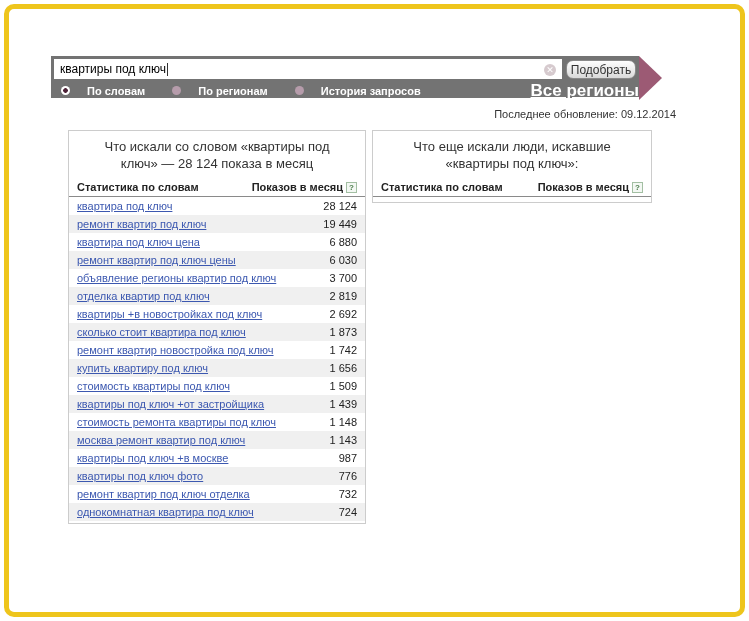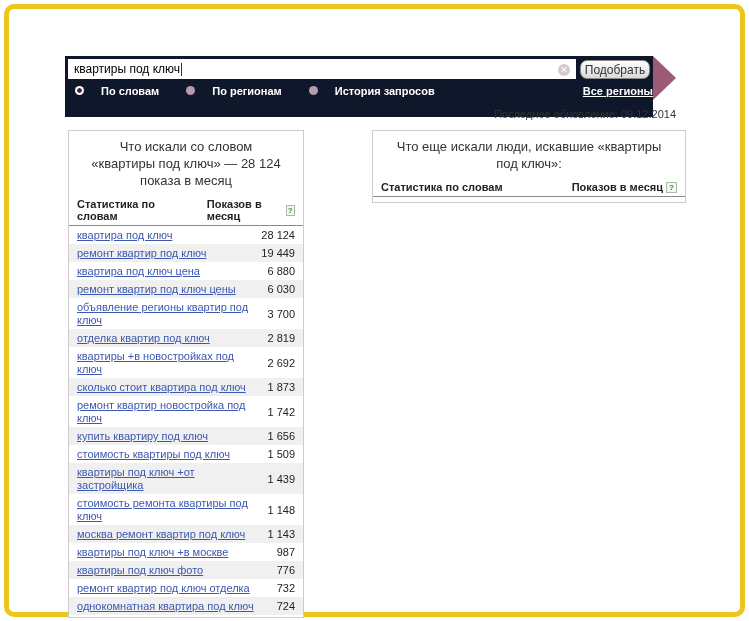--- a/index.html
+++ b/index.html
@@ -5,22 +5,22 @@
   * { margin: 0; padding: 0; box-sizing: border-box; }
   html, body { background: #fff; }
   body { font-family: "Liberation Sans", sans-serif; }
   .page { position: relative; width: 749px; height: 621px; background: #fff; overflow: hidden; }
 
   
   .frame { position: absolute; left: 4px; top: 4px; right: 4px; bottom: 4px;
            border: 5px solid #eec51c; border-radius: 10px; pointer-events: none; }
 
   
-  .search-widget { position: absolute; left: 65px; top: 56px; width: 588px; height: 61px;
-                   background: #0f172a; }
+  .search-widget { position: absolute; left: 51px; top: 56px; width: 588px; height: 42px;
+                   background: #737373; }
   .arrow-tip { position: absolute; left: 588px; top: 0;
                width: 0; height: 0;
                border-top: 22.5px solid transparent;
                border-bottom: 22.5px solid transparent;
                border-left: 23px solid #9c5a74; }
   .search-input-row { position: absolute; left: 3px; top: 3px; width: 508px; height: 20px;
                       background: #fff; border: 1px solid #fff; display: flex; align-items: center; }
   .input-text { font-size: 12px; color: #000; padding-left: 5px; white-space: nowrap; }
   .caret { display: inline-block; width: 1px; height: 13px; background: #333; margin-left: 1px; }
   .clear-icon { position: absolute; right: 5px; top: 4px; width: 12px; height: 12px;
@@ -29,30 +29,30 @@
   .submit-button { position: absolute; left: 515px; top: 4px; height: 19px; width: 70px;
                    background: linear-gradient(#fefefe, #d9d9d9); border: 1px solid #8a8a8a;
                    border-radius: 7px; font-size: 12px; color: #333; cursor: pointer;
                    font-family: "Liberation Sans", sans-serif; }
   .tabs-row { position: absolute; left: 0; top: 25px; width: 588px; height: 19px;
               display: flex; align-items: center; padding-left: 10px; }
   .tab { display: flex; align-items: center; gap: 17px; color: #fff; font-size: 11px;
          font-weight: bold; margin-right: 27px; cursor: pointer; }
   .radio { width: 9px; height: 9px; border-radius: 50%; background: #b69cab; }
   .tab.selected .radio { background: radial-gradient(circle, #4d2237 0 2px, #fff 2.6px); }
-  .region-link { margin-left: auto; color: #fff; font-size: 11px;
+  .region-link { margin-left: auto; color: #fff; font-size: 17px;
                  font-weight: bold; text-decoration: underline; cursor: pointer; padding-left: 20px; }
 
   
   .last-update { position: absolute; top: 108px; right: 73px; font-size: 11px; color: #333; }
 
   
   .panel { position: absolute; background: #fff; border: 1px solid #ccc; }
-  .panel-left  { left: 68px;  top: 130px; width: 236px; padding-bottom: 2px; }
-  .panel-right { left: 372px; top: 130px; width: 314px; padding-bottom: 5px; }
+  .panel-left  { left: 68px;  top: 130px; width: 298px; padding-bottom: 2px; }
+  .panel-right { left: 372px; top: 130px; width: 280px; padding-bottom: 5px; }
   .panel-title { text-align: center; font-size: 13px; color: #333; padding: 7px 20px 5px; line-height: 17px; }
   .table-head { display: flex; justify-content: space-between; align-items: center;
                 padding: 4px 8px 3px; border-bottom: 1px solid #8a8a8a;
                 font-size: 11px; font-weight: bold; color: #222; gap: 28px; }
   .head-right { display: flex; align-items: center; }
   .help-icon { display: inline-block; width: 11px; height: 11px; margin-left: 3px;
                border: 1px solid #a3bfa3; background: #f3f8f3; color: #4d7d4d;
                font-size: 8px; line-height: 9px; text-align: center; font-weight: bold; cursor: pointer; }
   .kw-rows { width: 100%; }
   .kw-row { display: flex; justify-content: space-between; align-items: center;

